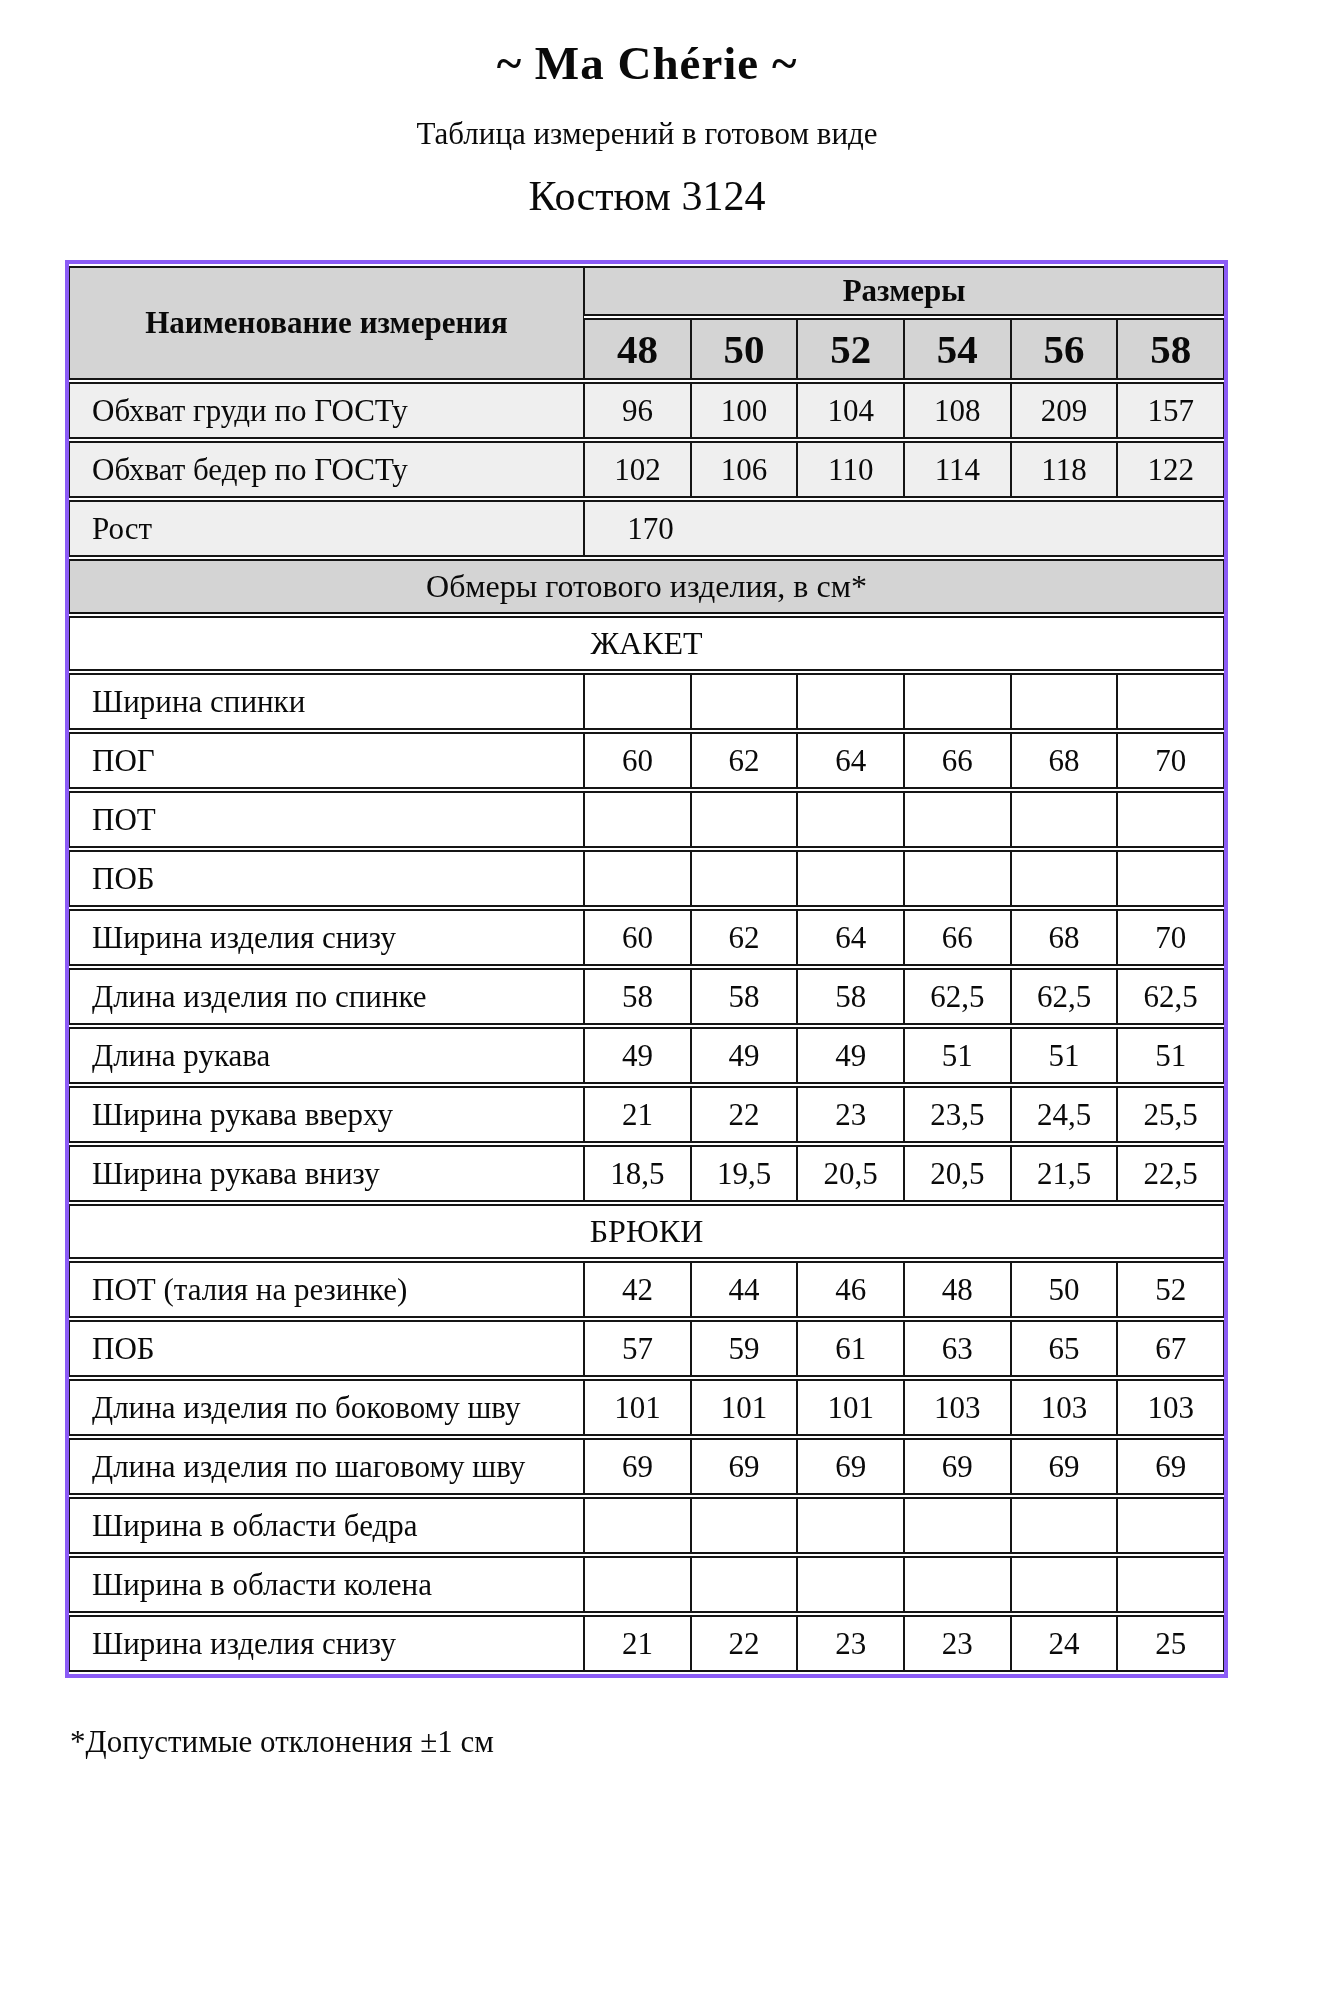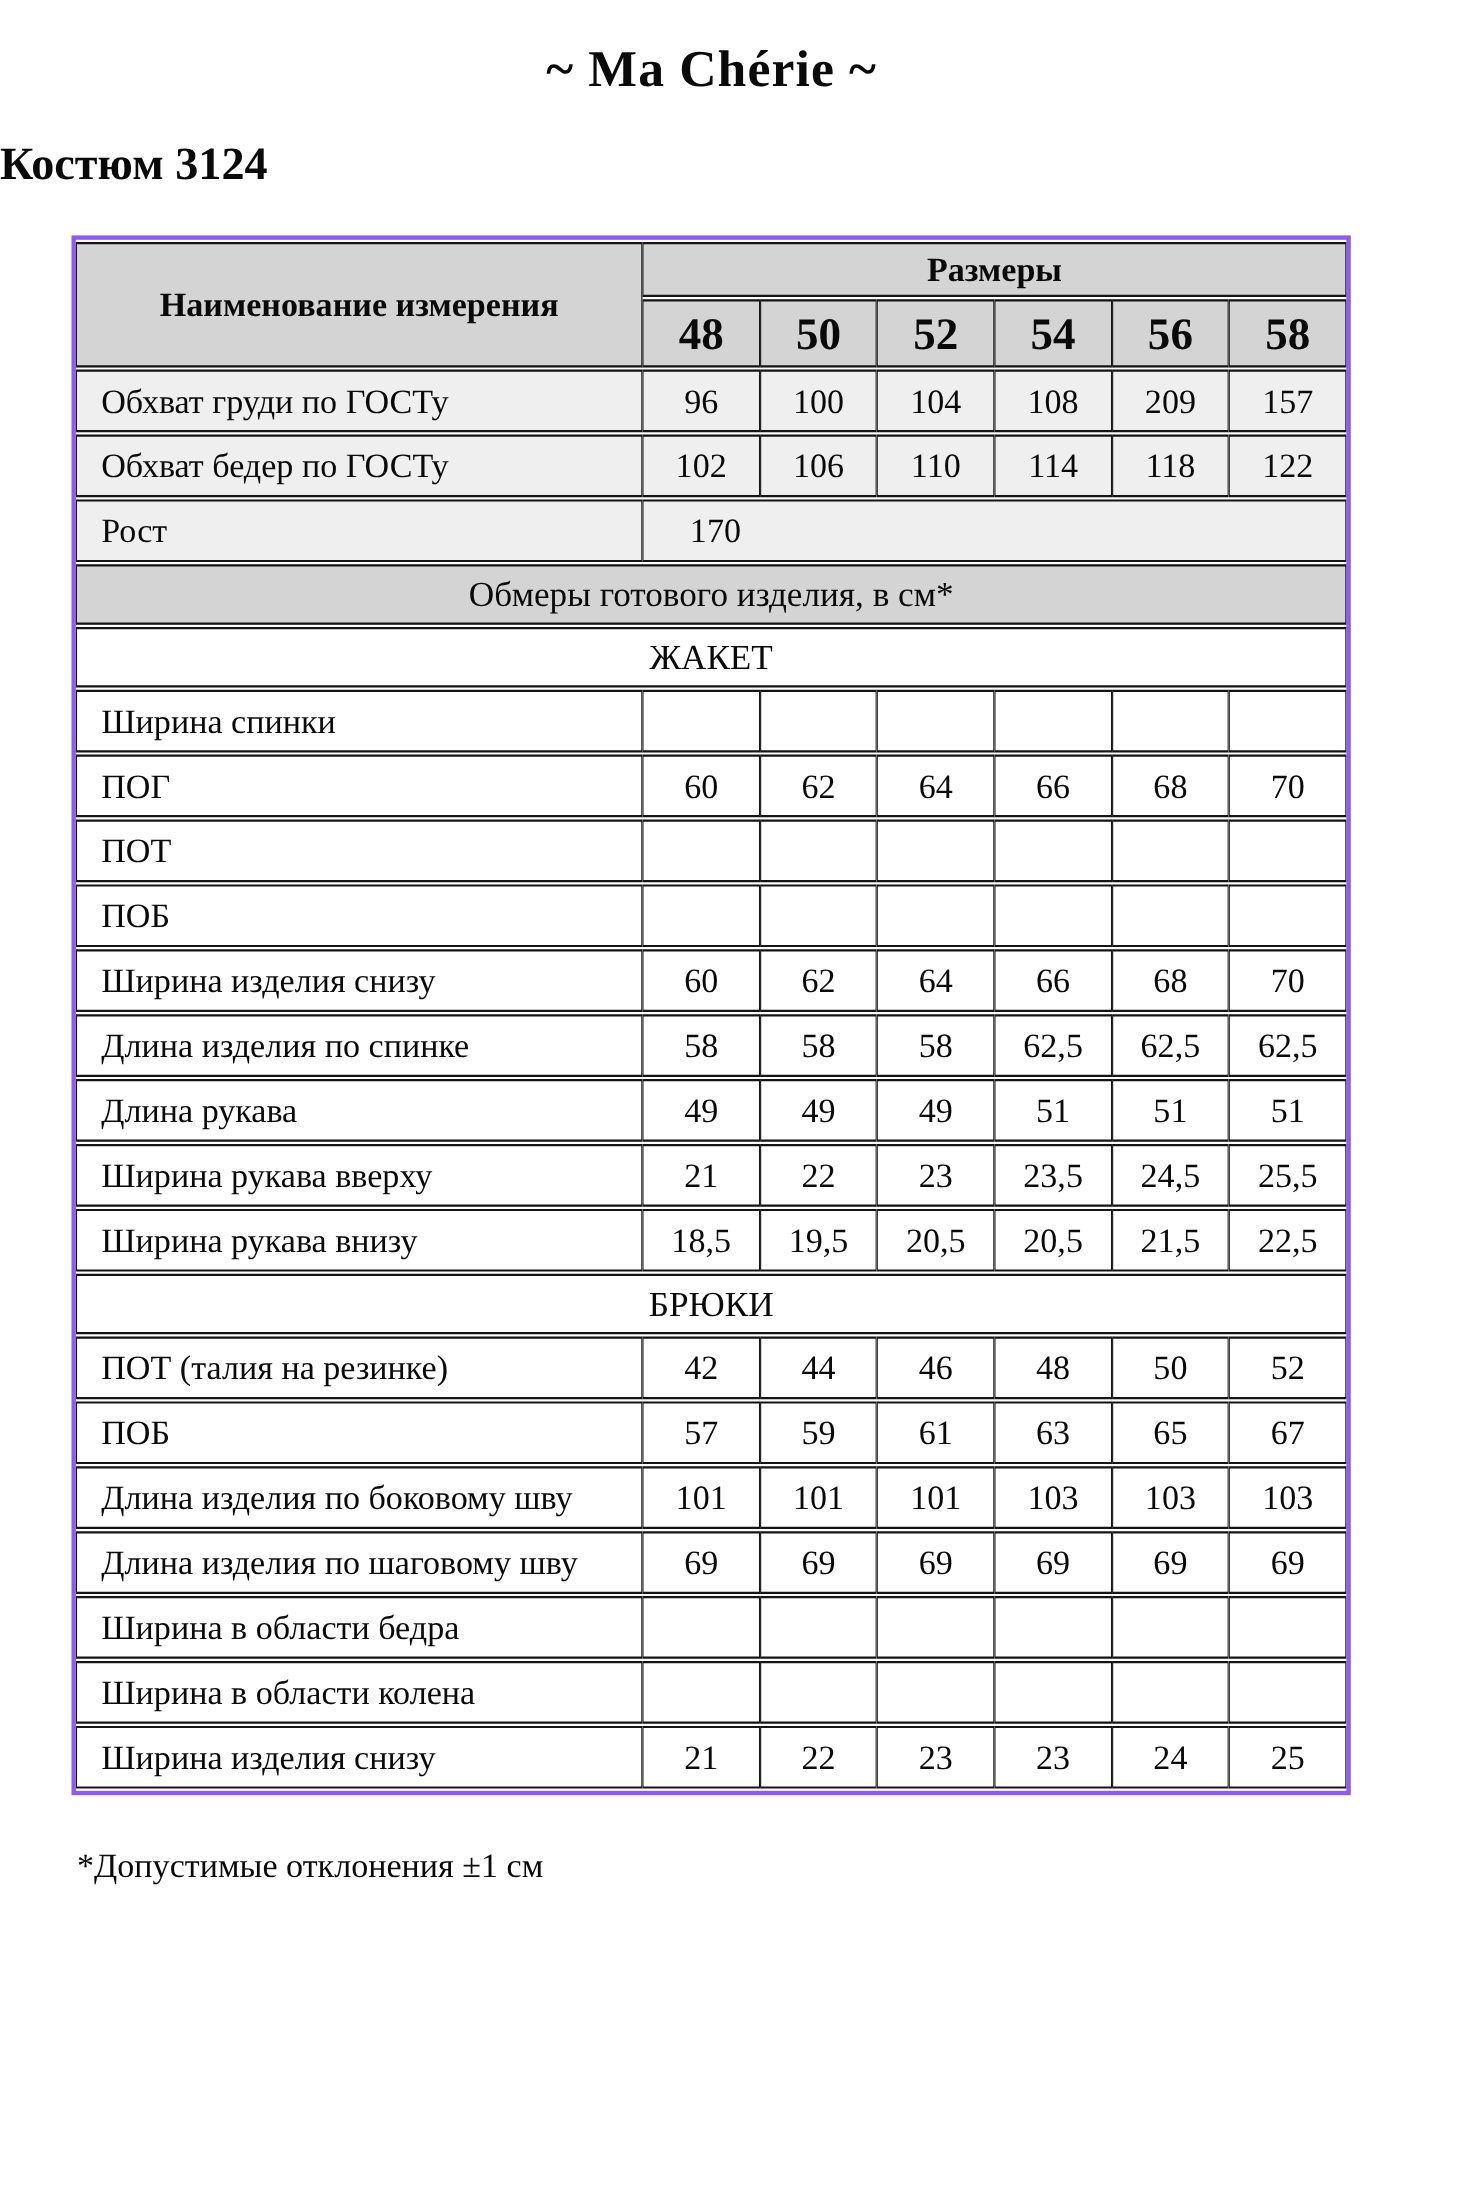--- a/index.html
+++ b/index.html
@@ -19,24 +19,24 @@
     font-size: 47px;
     font-weight: bold;
     letter-spacing: 1px;
   }
   .subtitle {
     margin-top: 26px;
     text-align: center;
     font-size: 31px;
   }
   .product {
-    margin-top: 36px;
-    text-align: left;
+    margin-top: 20px;
+    text-align: center;
     font-size: 42px;
-    font-weight: bold;
+    font-weight: normal;
   }
 
   .table-wrap {
     margin: 40px 66px 0 65px;
     border: 4px solid #8b5cf6;
     background: #ffffff;
   }
   table.size-table {
     width: 100%;
     border-collapse: separate;
@@ -110,20 +110,21 @@
     margin: 46px 0 0 70px;
     font-size: 31px;
   }
 </style>
 </head>
 <body>
 
 <div class="page">
 
   <div class="brand">~ Ma Chérie ~</div>
+  <div class="subtitle">Таблица измерений в готовом виде</div>
   <div class="product">Костюм 3124</div>
 
   <div class="table-wrap">
     <table class="size-table">
       <colgroup>
         <col class="c-label">
         <col class="c-size">
           <col class="c-size">
           <col class="c-size">
         <col class="c-size">

